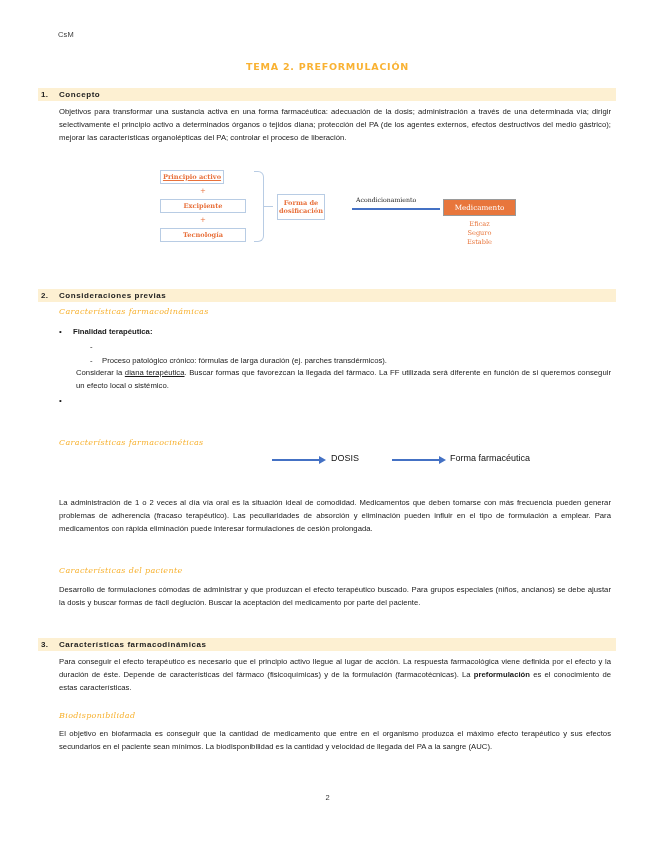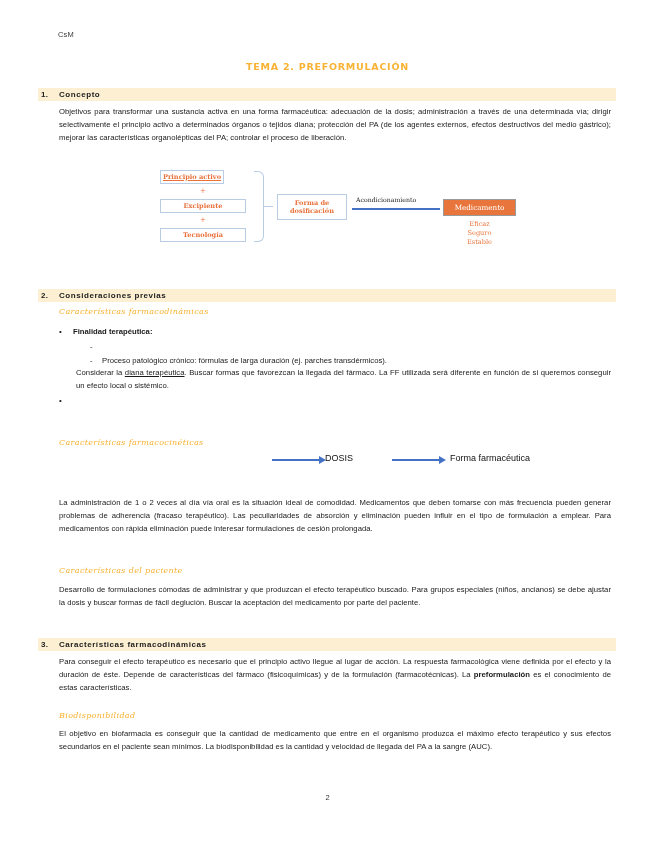--- a/index.html
+++ b/index.html
@@ -254,21 +254,21 @@
   <div class="diagram1">
     <div class="dbox" style="left:0px; top:2px; width:64px; height:14px;text-decoration:underline;">Principio activo</div>
     <div class="plus" style="left:0px; top:19px;">+</div>
     <div class="dbox" style="left:0px; top:31px; width:86px; height:14px;">Excipiente</div>
     <div class="plus" style="left:0px; top:48px;">+</div>
     <div class="dbox" style="left:0px; top:60px; width:86px; height:14px;">Tecnología</div>
 
     <div class="brace" style="left:94px; top:3px; height:71px;"></div>
     <div class="brace-stem" style="left:104px; top:38px;"></div>
 
-    <div class="dbox" style="left:117px; top:26px; width:70px; height:26px; flex-direction:column;">
+    <div class="dbox" style="left:117px; top:26px; width:48px; height:26px; flex-direction:column;">
       <span>Forma de</span>
       <span>dosificación</span>
     </div>
 
     <div class="arrow-label" style="left:196px; top:28px;">Acondicionamiento</div>
     <div class="arrow-line" style="left:192px; top:40px; width:88px;"></div>
 
     <div class="med-box" style="left:283px; top:31px; width:73px; height:17px;">Medicamento</div>
     <div class="med-attrs" style="left:283px; top:52px; width:73px;">
       <div>Eficaz</div>
@@ -299,21 +299,21 @@
   <div class="body-text j" style="top:366px; left:76px; width:535px;"><span>Considerar la </span><span class="u">diana terapéutica</span><span>. Buscar formas que favorezcan la llegada del fármaco. La FF utilizada será diferente en función de si queremos conseguir un efecto local o sistémico.</span></div>
 
   <div class="bullet-row" style="top:394px;">
     <span class="bullet-dot">•</span>
   </div>
 
   <div class="sub-head" style="top:438px;">Características farmacocinéticas</div>
 
   <div class="diagram2">
     <div class="pk-arrow" style="left:142px; top:11px; width:48px;"></div>
-    <div class="pk-text" style="left:184px; top:5px; width:50px;">DOSIS</div>
+    <div class="pk-text" style="left:190px; top:5px; width:50px;">DOSIS</div>
     <div class="pk-arrow" style="left:262px; top:11px; width:48px;"></div>
     <div class="pk-text" style="left:320px; top:5px; width:120px; text-align:left;">Forma farmacéutica</div>
   </div>
 
   <div class="body-text j" style="top:496px;">La administración de 1 o 2 veces al día vía oral es la situación ideal de comodidad. Medicamentos que deben tomarse con más frecuencia pueden generar problemas de adherencia (fracaso terapéutico). Las peculiaridades de absorción y eliminación pueden influir en el tipo de formulación a emplear. Para medicamentos con rápida eliminación puede interesar formulaciones de cesión prolongada.</div>
 
   <div class="sub-head" style="top:566px;">Características del paciente</div>
   <div class="body-text j" style="top:583px;">Desarrollo de formulaciones cómodas de administrar y que produzcan el efecto terapéutico buscado. Para grupos especiales (niños, ancianos) se debe ajustar la dosis y buscar formas de fácil deglución. Buscar la aceptación del medicamento por parte del paciente.</div>
 
   <div class="sec-bar" style="top:638px;"></div>

